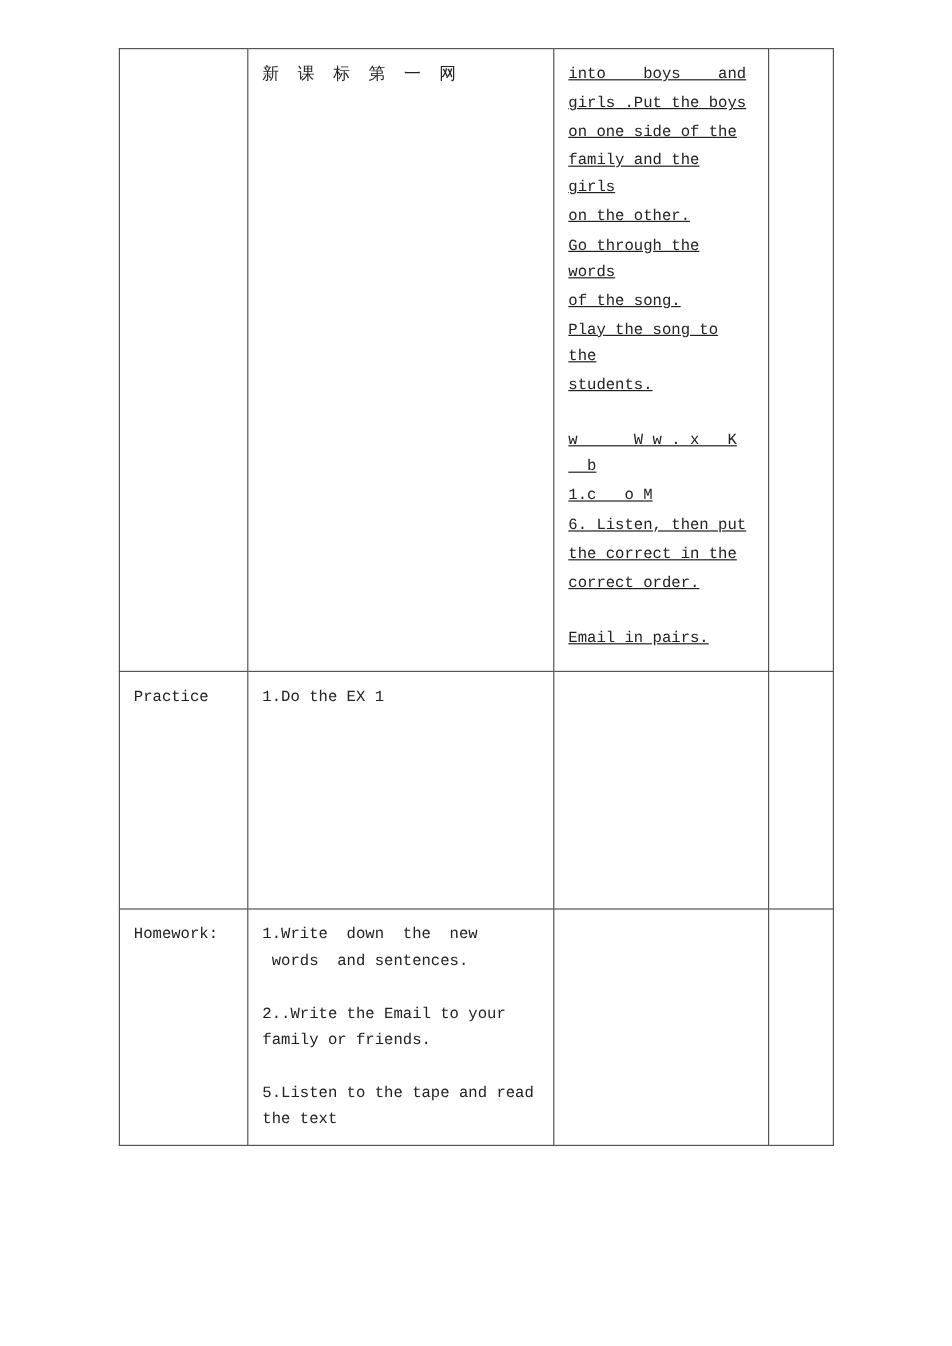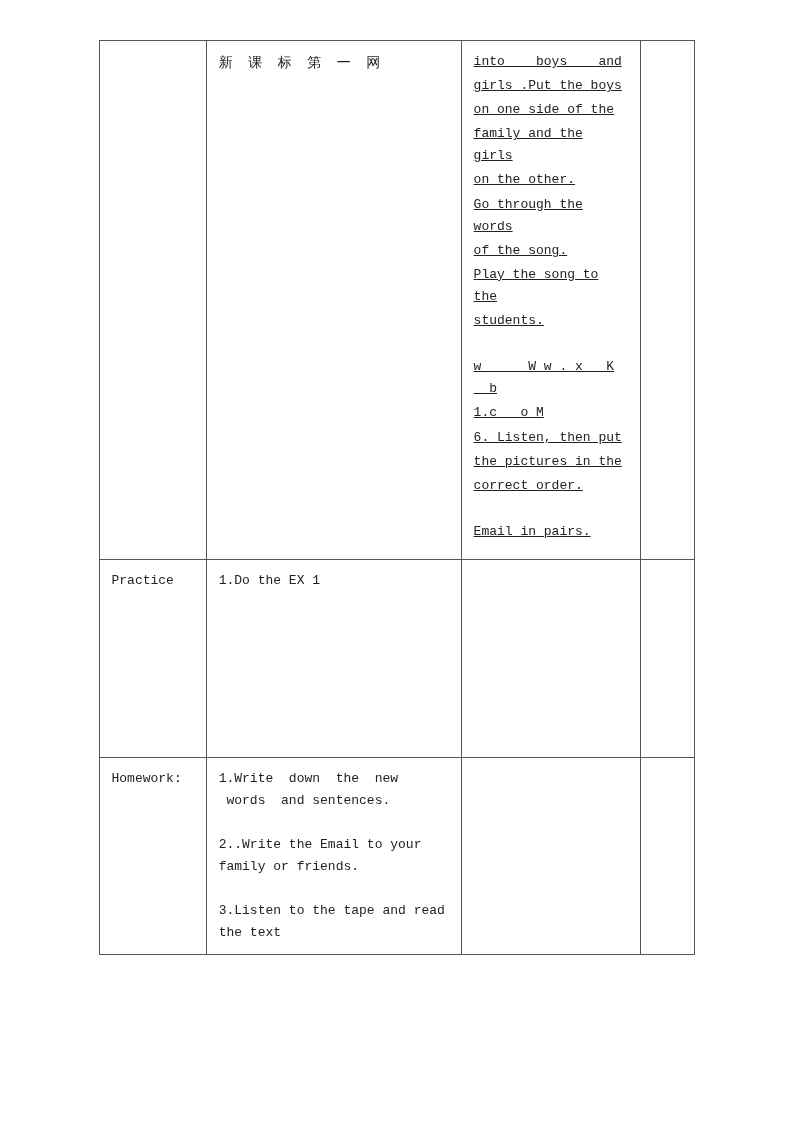--- a/index.html
+++ b/index.html
@@ -105,21 +105,21 @@
             <p>family and the girls</p>
             <p>on the other.</p>
             <p>Go through the words</p>
             <p>of the song.</p>
             <p>Play the song to the</p>
             <p>students.</p>
             <br>
             <p>w &nbsp;&nbsp;&nbsp;&nbsp; W w . x &nbsp; K &nbsp; b</p>
             <p>1.c &nbsp; o M</p>
             <p>6. Listen, then put</p>
-            <p>the pictures in the</p>
+            <p>the correct in the</p>
             <p>correct order.</p>
             <br>
             <p>Email in pairs.</p>
           </div>
         </td>
         <td class="col-extra"></td>
       </tr>
 
       <tr>
         <td class="col-label section-label">
@@ -135,20 +135,20 @@
 
       <tr>
         <td class="col-label section-label">
           <span>Homework:</span>
         </td>
         <td class="col-middle">
           <p>1.Write &nbsp;down &nbsp;the &nbsp;new &nbsp;words &nbsp;and sentences.</p>
           <br>
           <p>2..Write the Email to your family or friends.</p>
           <br>
-          <p>3.Listen to the tape and read the text</p>
+          <p>5.Listen to the tape and read the text</p>
         </td>
         <td class="col-right"></td>
         <td class="col-extra"></td>
       </tr>
     </tbody>
   </table>
 </div>
 
 </body></html>

